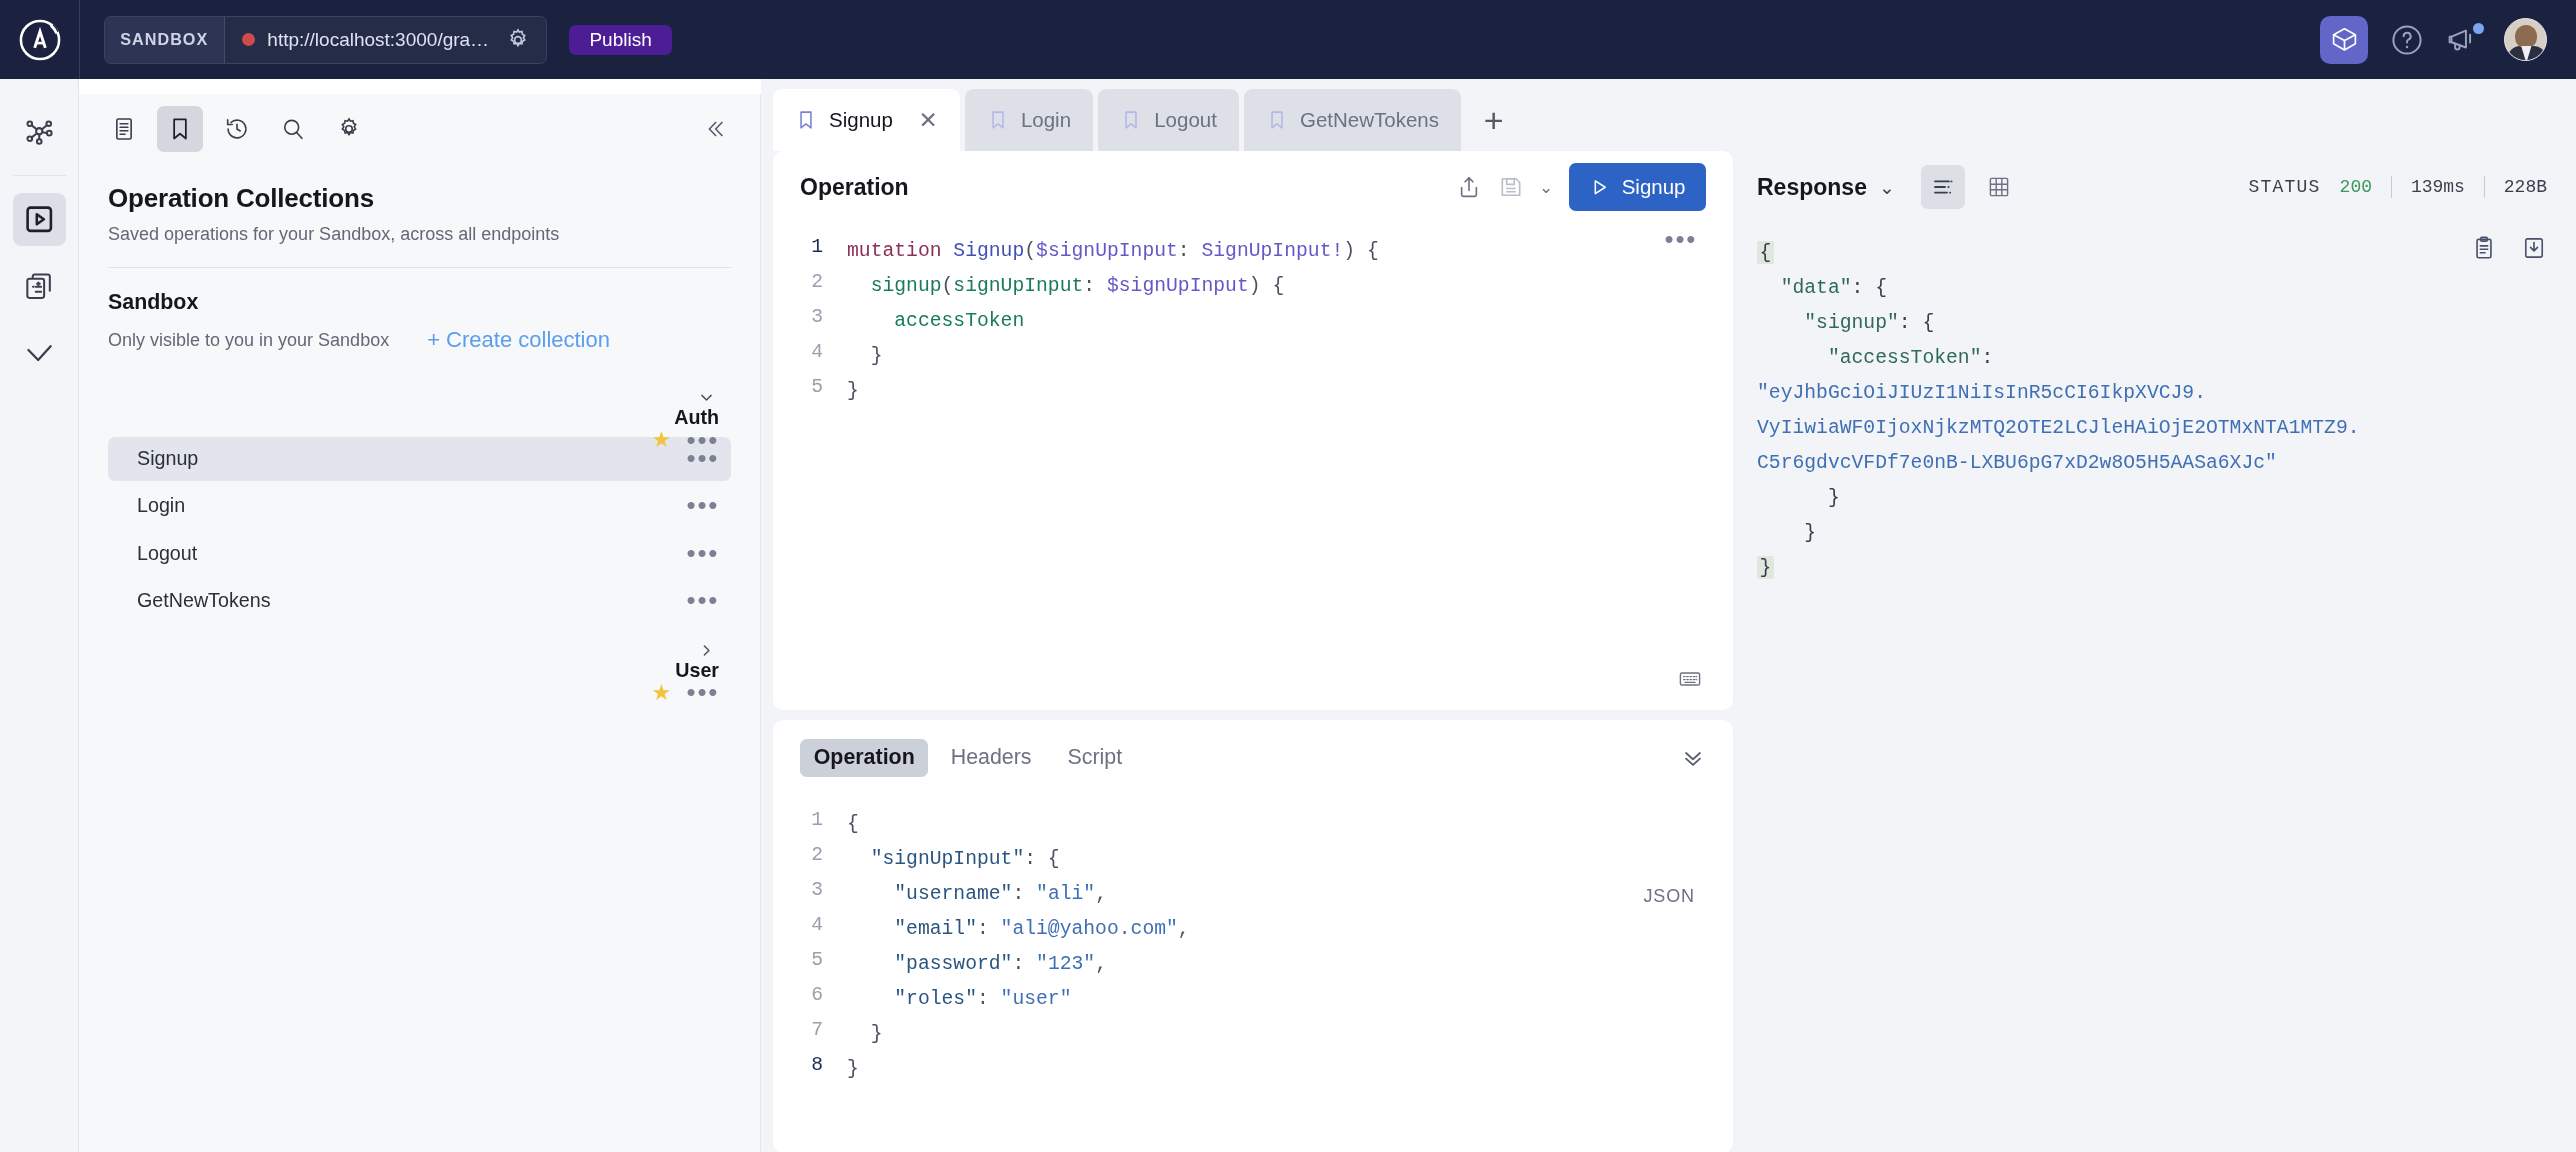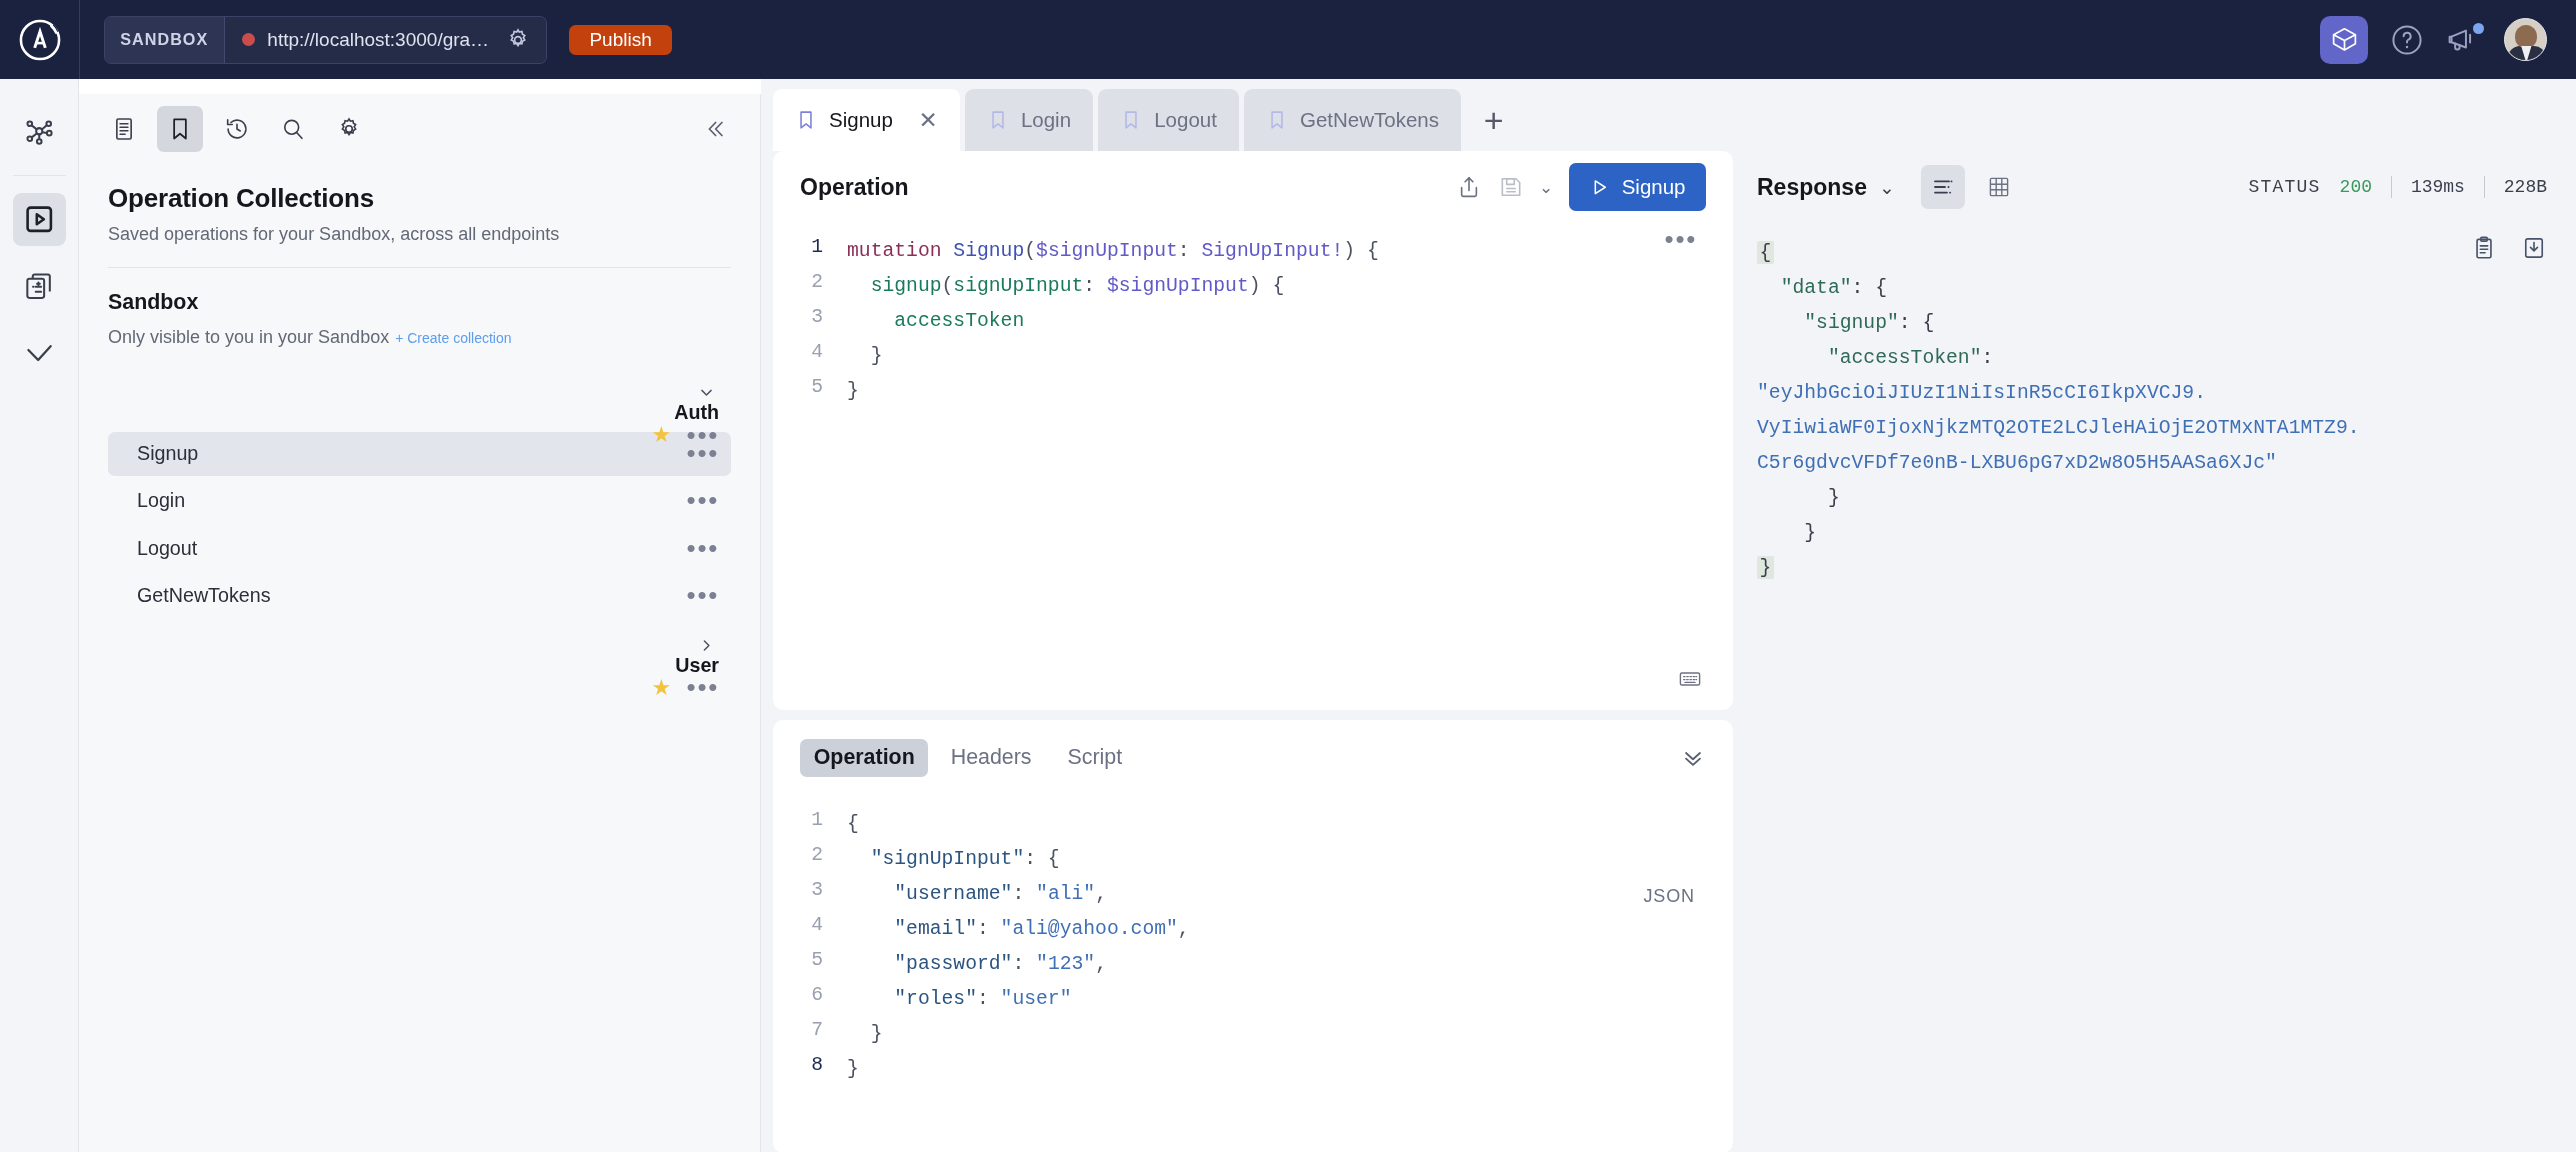--- a/index.html
+++ b/index.html
@@ -42,21 +42,21 @@
   }
   .url-field {
     height: 100%; display: flex; align-items: center; gap: 12px;
     padding: 0 12px 0 17px;
   }
   .status-dot { width: 13.7px; height: 13.7px; border-radius: 50%; background: #cc4c4c; flex: 0 0 13.7px;}
   .url-text { color: #dfe2f0; font-size: 19px; white-space: nowrap; }
   .gear-btn { display: flex; align-items: center; padding: 0 3.4px; }
   .publish-btn {
     margin-left: 22px; height: 30px; padding: 0 20.5px;
-    background: #c2410c; color: #ffffff;
+    background: #4c1d95; color: #ffffff;
     border: none; border-radius: 6.8px;
     font-size: 19px; font-family: "Liberation Sans", sans-serif;
     display: flex; align-items: center; cursor: pointer;
   }
   .topbar-right {
     margin-left: auto; display: flex; align-items: center; gap: 22px;
     padding-right: 29px;
   }
   .sandbox-square {
     width: 48px; height: 48px; border-radius: 10.3px; background: #6366c9;
@@ -105,21 +105,21 @@
   }
   .tool-btn.active { background: #d4d7de; }
   .collapse-btn { margin-left: auto; }
   .coll-body { padding: 19px 29px 0 29px; }
   .coll-title { font-size: 26px; font-weight: bold; color: #16171d; letter-spacing: -0.2px;}
   .coll-sub { margin-top: 10.3px; font-size: 18px; color: #626876; }
   .coll-hr { height: 0.9px; background: #e2e4ea; margin: 22px 0 22px 0; }
   .coll-section-title { font-size: 21.4px; font-weight: bold; color: #16171d; }
   .coll-section-row { margin-top: 12px; display: flex; align-items: center; }
   .coll-section-note { font-size: 18px; color: #626876; }
-  .create-link { margin-left: 6px; font-size: 14px; color: #5c9ded; cursor: pointer; }
+  .create-link { margin-left: 38px; font-size: 22px; color: #5c9ded; cursor: pointer; }
 
   .tree { margin-top: 36px; }
   .tree-group {
     display: flex; align-items: flex-end; height: 44px;
     padding: 0 12px 0 0; cursor: pointer; flex-direction: column;
   }
   .caret { width: 26px; display: flex; align-items: center; justify-content: center; }
   .group-label { font-size: 19.7px; font-weight: bold; color: #16171d; margin-left: 3.4px;}
   .group-right { margin-left: auto; display: flex; align-items: center; gap: 15.4px; }
   .star { color: #f2c43d; font-size: 22px; line-height: 1; }

